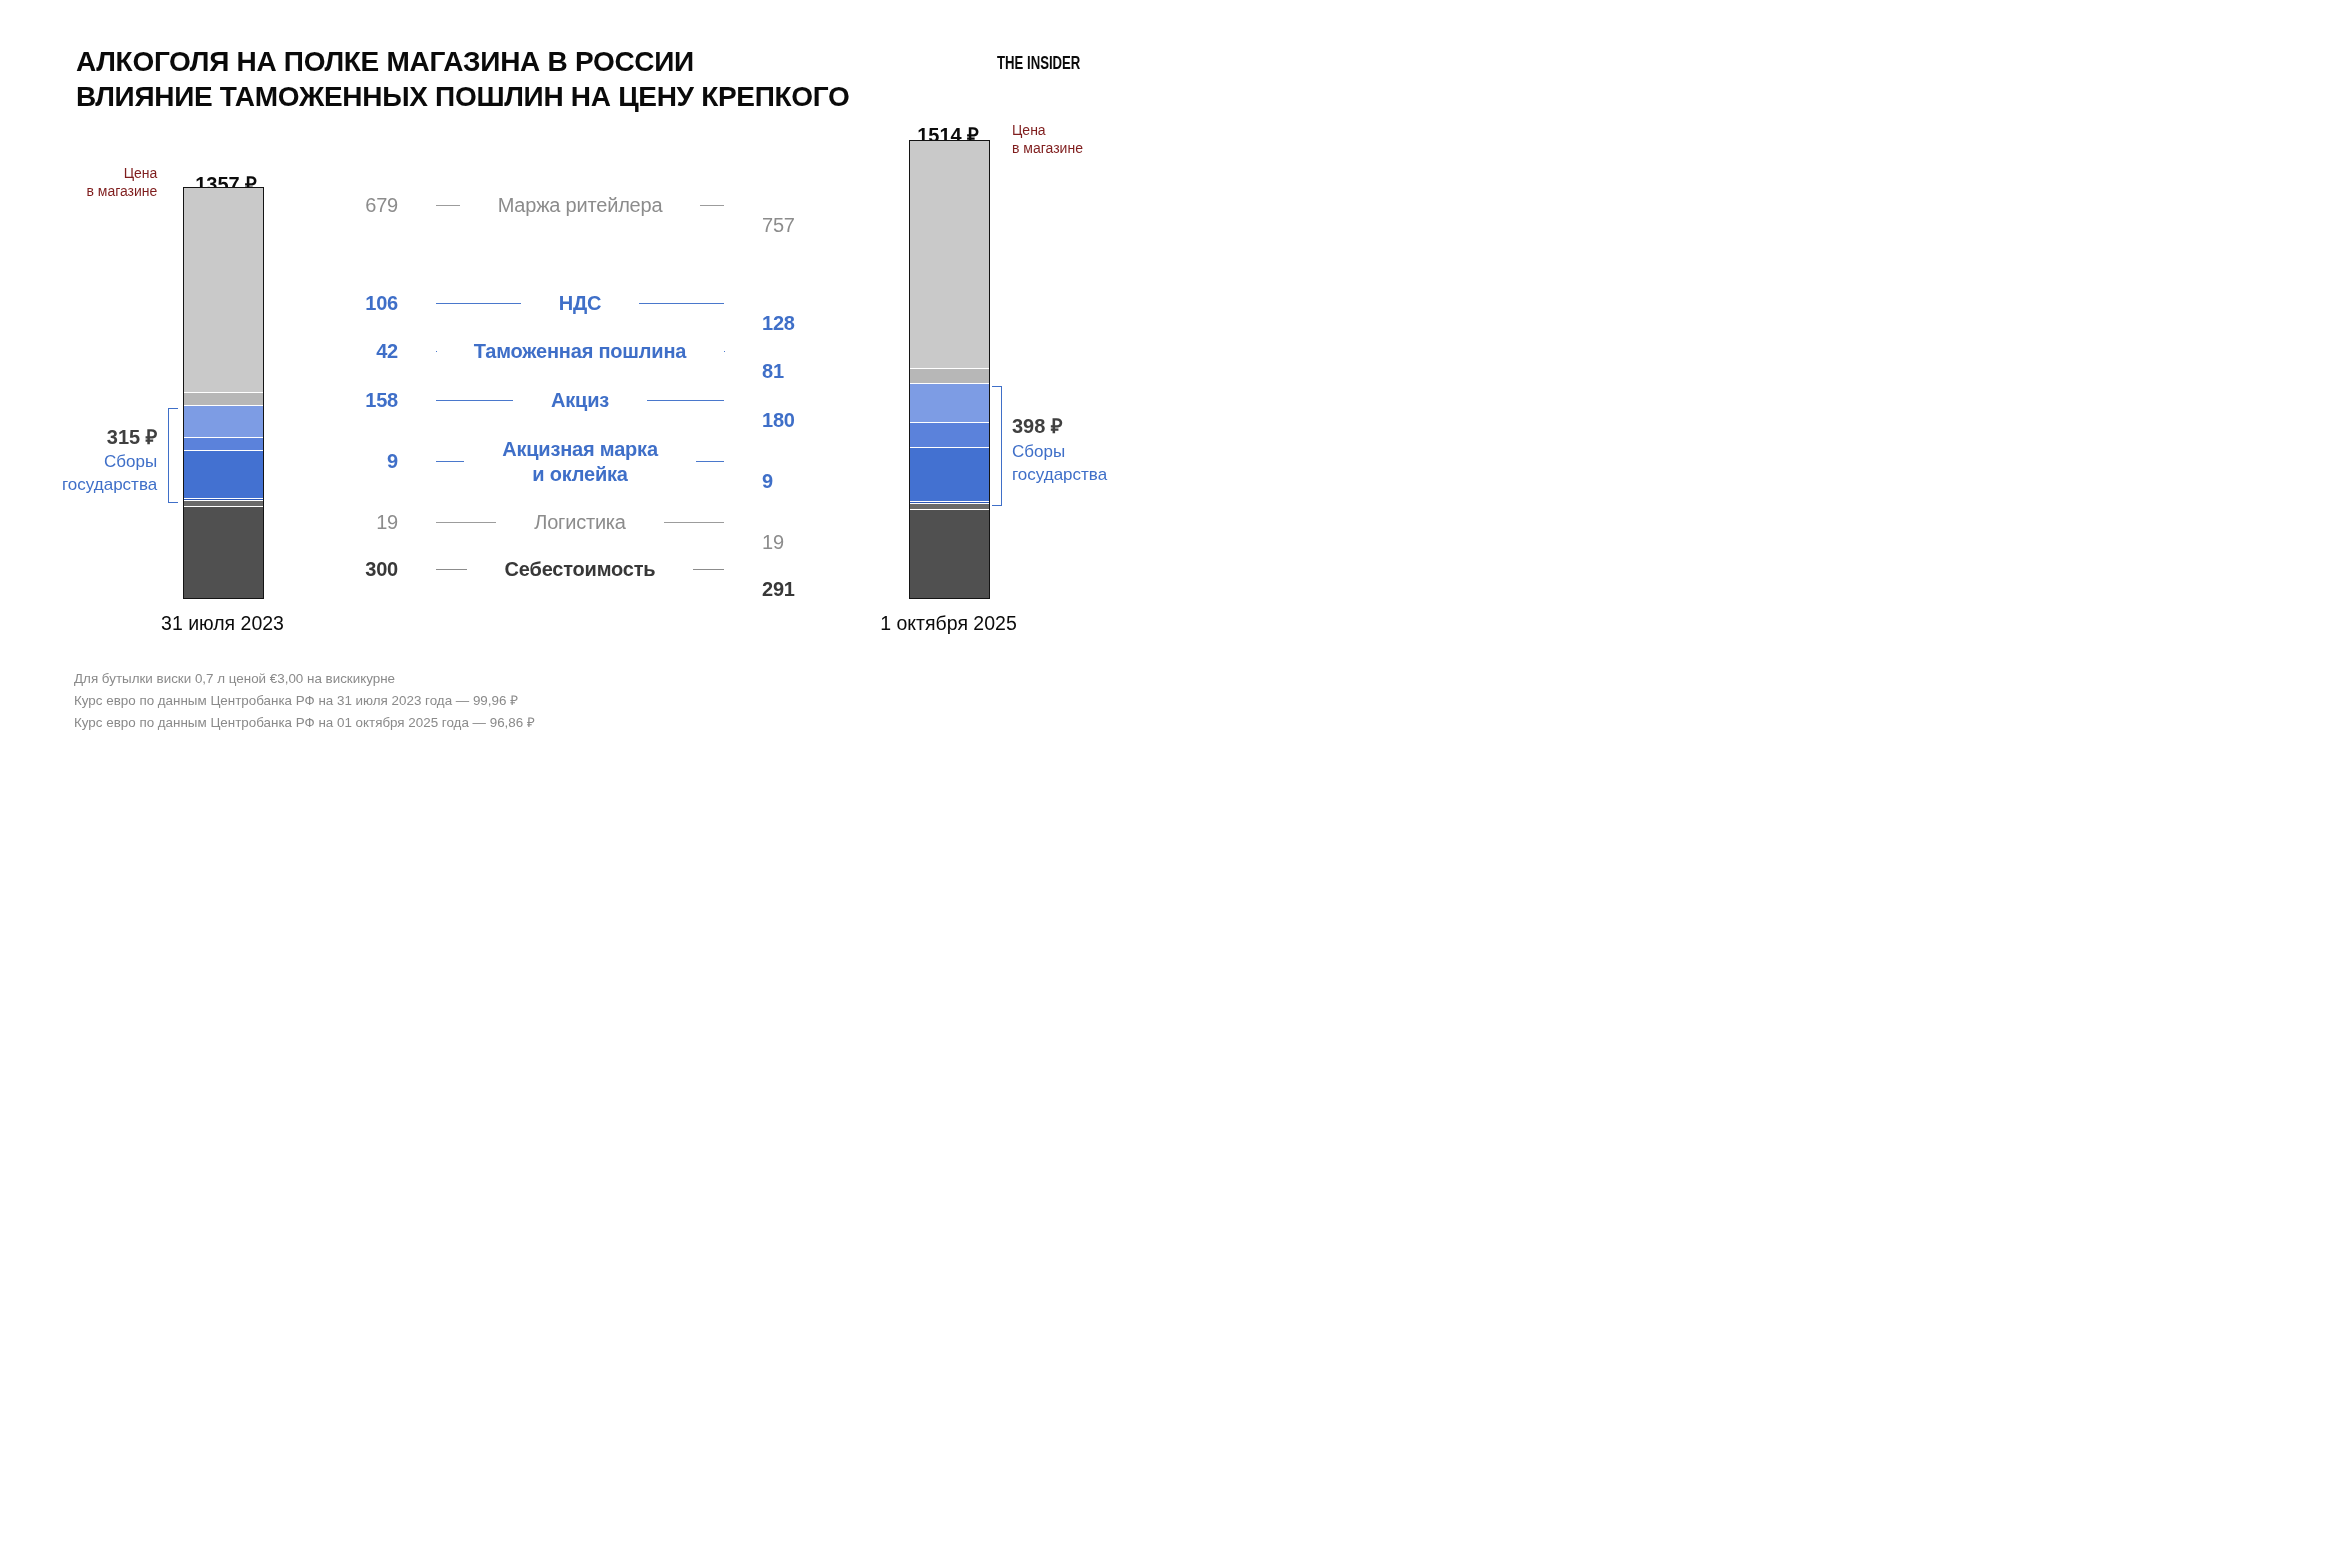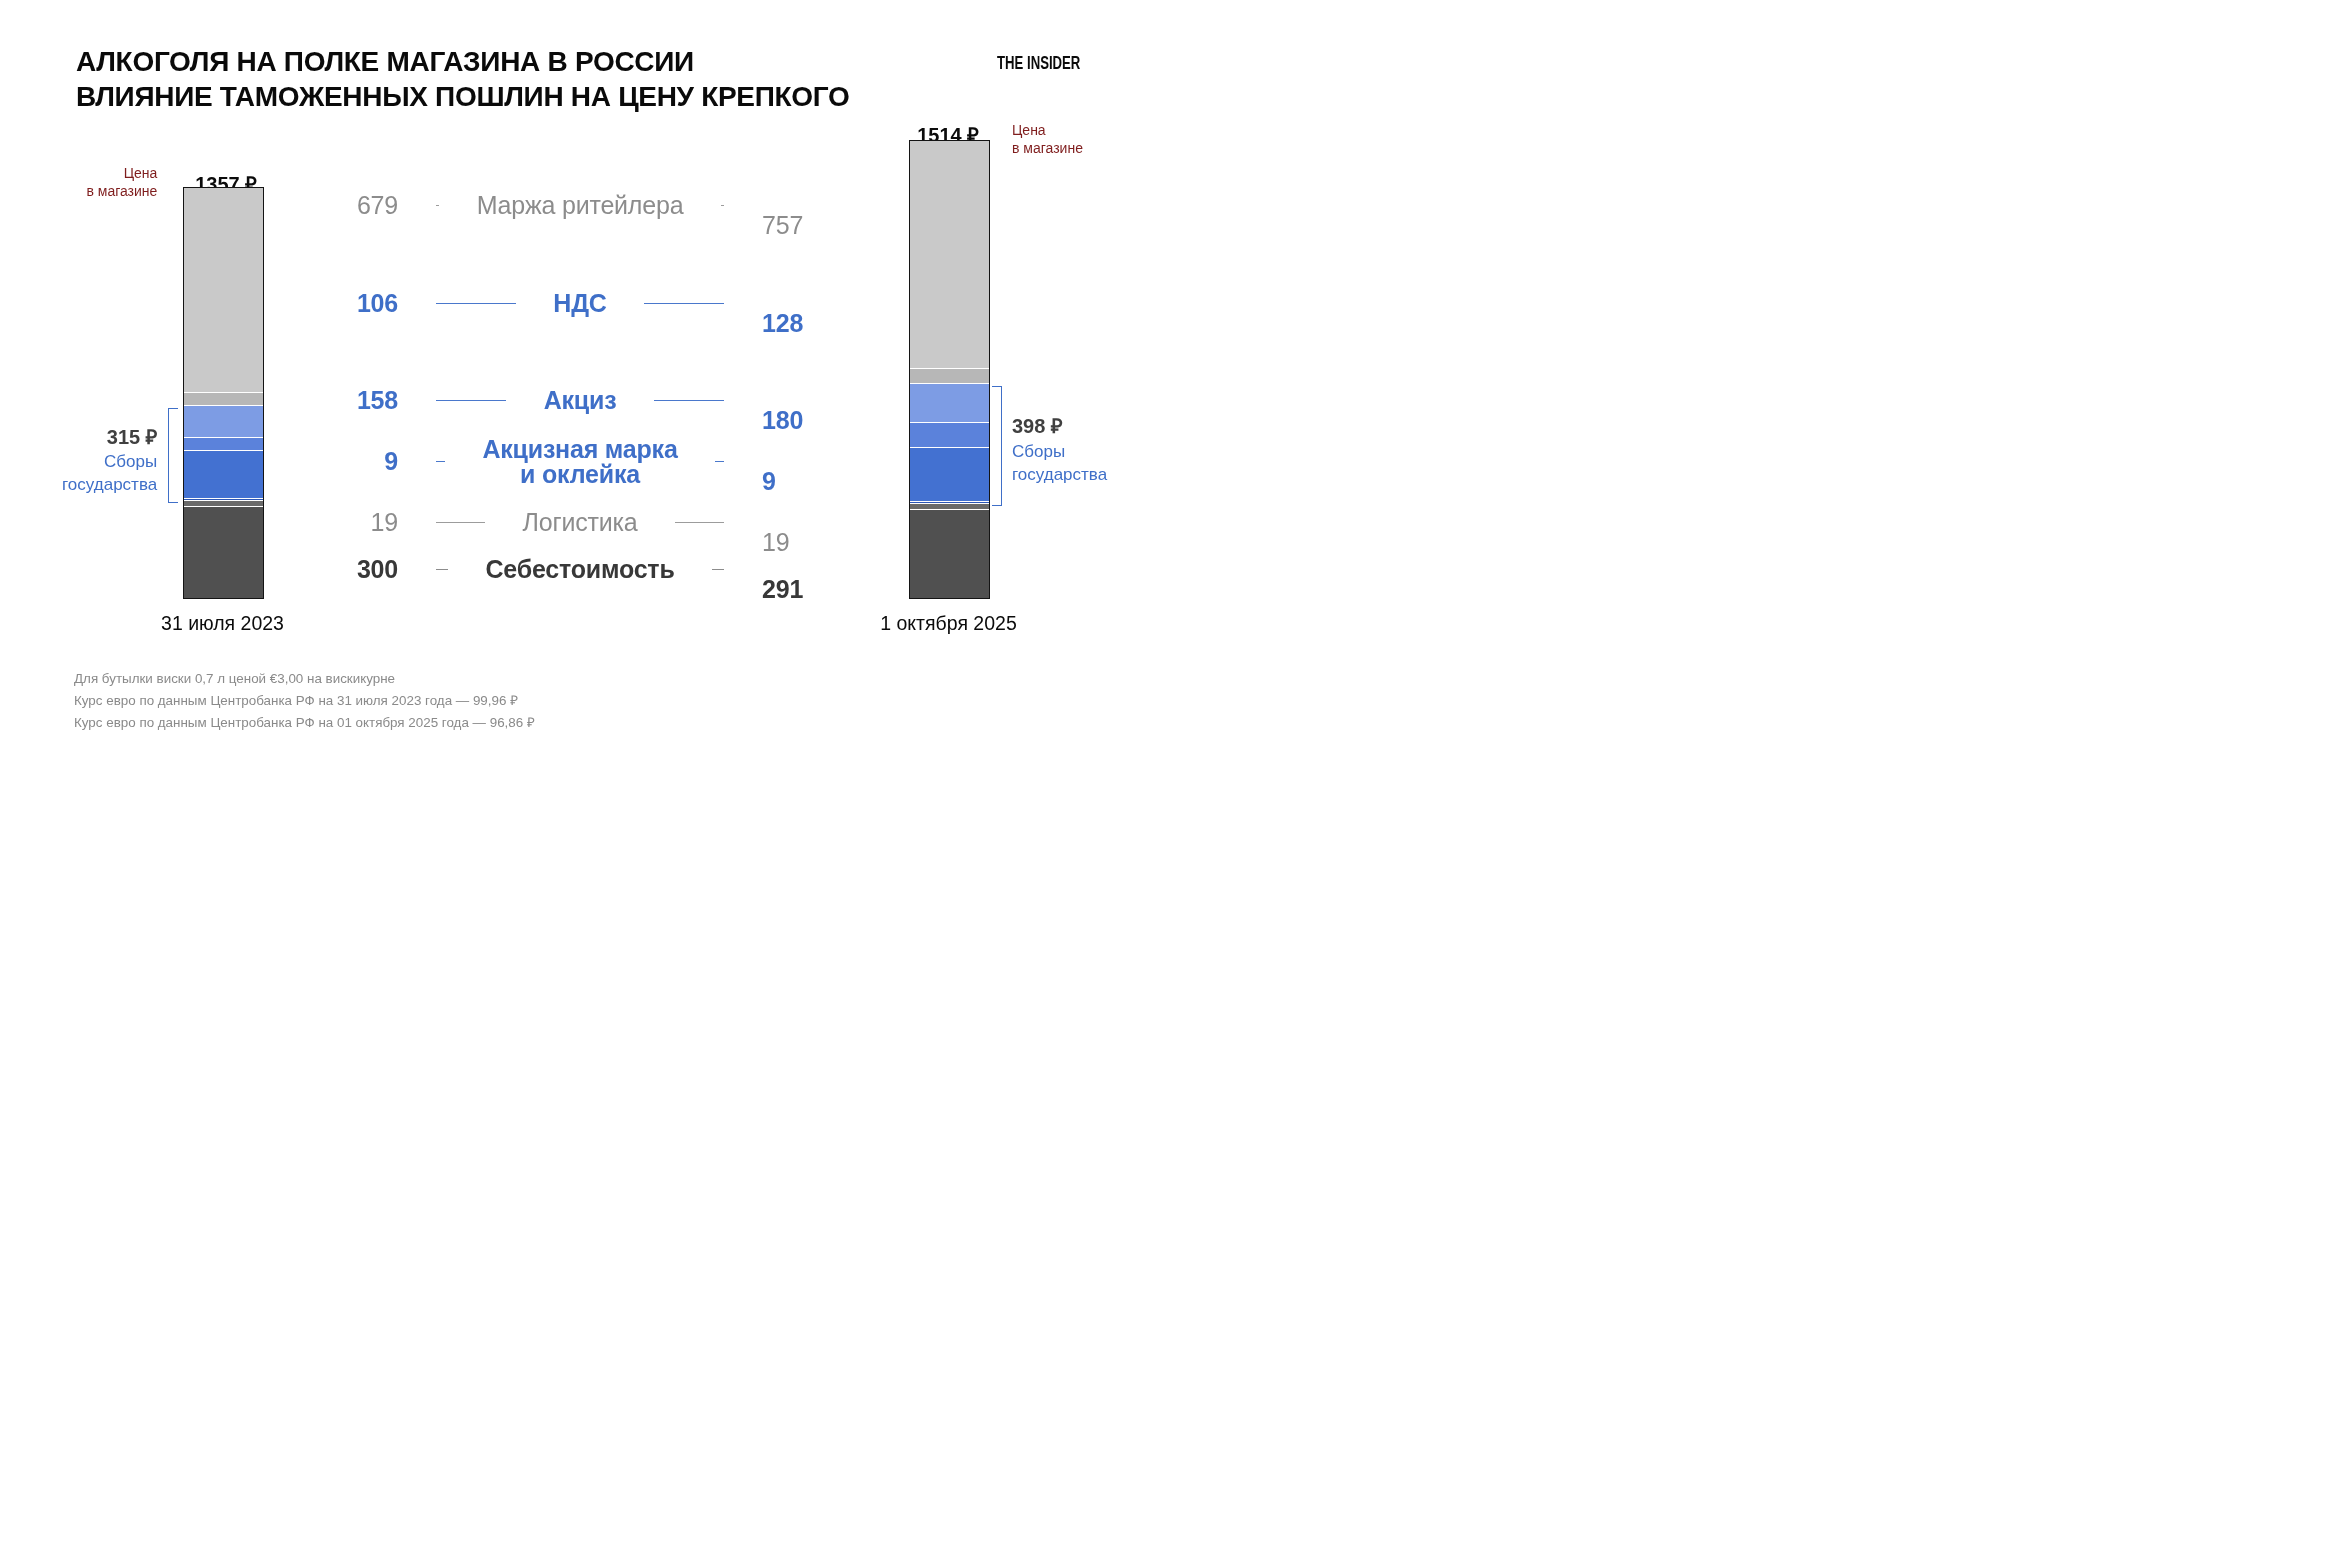--- a/index.html
+++ b/index.html
@@ -40,21 +40,21 @@
   .fees-amount{position:absolute;font-size:20px;font-weight:700;color:#404040;}
   #fees-amount-left{left:24.4px;width:133px;top:423px;text-align:right;}
   #fees-amount-right{left:1012px;width:159px;top:412px;text-align:left;}
   .fees-label{position:absolute;font-size:17px;line-height:23px;color:#3F6FC8;}
   #fees-label-left{left:12.2px;width:145px;top:450px;text-align:right;}
   #fees-label-right{left:1012px;width:171px;top:440px;text-align:left;}
   
   #mid-rows{position:absolute;left:342px;top:0;width:476px;height:781px;}
   .mid-row{
     position:absolute;left:0;width:476px;height:49px;
-    display:flex;align-items:center;font-size:25px;letter-spacing:-0.2px;gap:28px;
+    display:flex;align-items:center;font-size:20px;letter-spacing:-0.2px;gap:28px;
   }
   .mid-row .val{flex:0 0 56px;}
   .mid-row .val.l{text-align:right;}
   .mid-row .val.r{text-align:left;margin-top:40px;}
   .mid-row .lbl{flex:0 0 auto;text-align:center;line-height:24.4px;white-space:pre-line;}
   .mid-row .line{flex:1 1 auto;height:1.2px;margin:0 9.8px;}
   .mid-row.gray{color:#8C8C8C;font-weight:400;}
   .mid-row.gray .line{background:#9C9C9C;}
   .mid-row.blue{color:#3F6FC8;font-weight:700;}
   .mid-row.blue .line{background:#4A78CC;}
@@ -132,20 +132,27 @@
         <div class="line"></div>
         <div class="val r">757</div>
       </div>
       <div class="mid-row blue" style="top: 279px;">
         <div class="val l">106</div>
         <div class="line"></div>
         <div class="lbl">НДС</div>
         <div class="line"></div>
         <div class="val r">128</div>
       </div>
+      <div class="mid-row blue" style="top: 327px;">
+        <div class="val l">42</div>
+        <div class="line"></div>
+        <div class="lbl">Таможенная пошлина</div>
+        <div class="line"></div>
+        <div class="val r">81</div>
+      </div>
       <div class="mid-row blue" style="top: 376px;">
         <div class="val l">158</div>
         <div class="line"></div>
         <div class="lbl">Акциз</div>
         <div class="line"></div>
         <div class="val r">180</div>
       </div>
       <div class="mid-row blue" style="top: 437px;">
         <div class="val l">9</div>
         <div class="line"></div>

